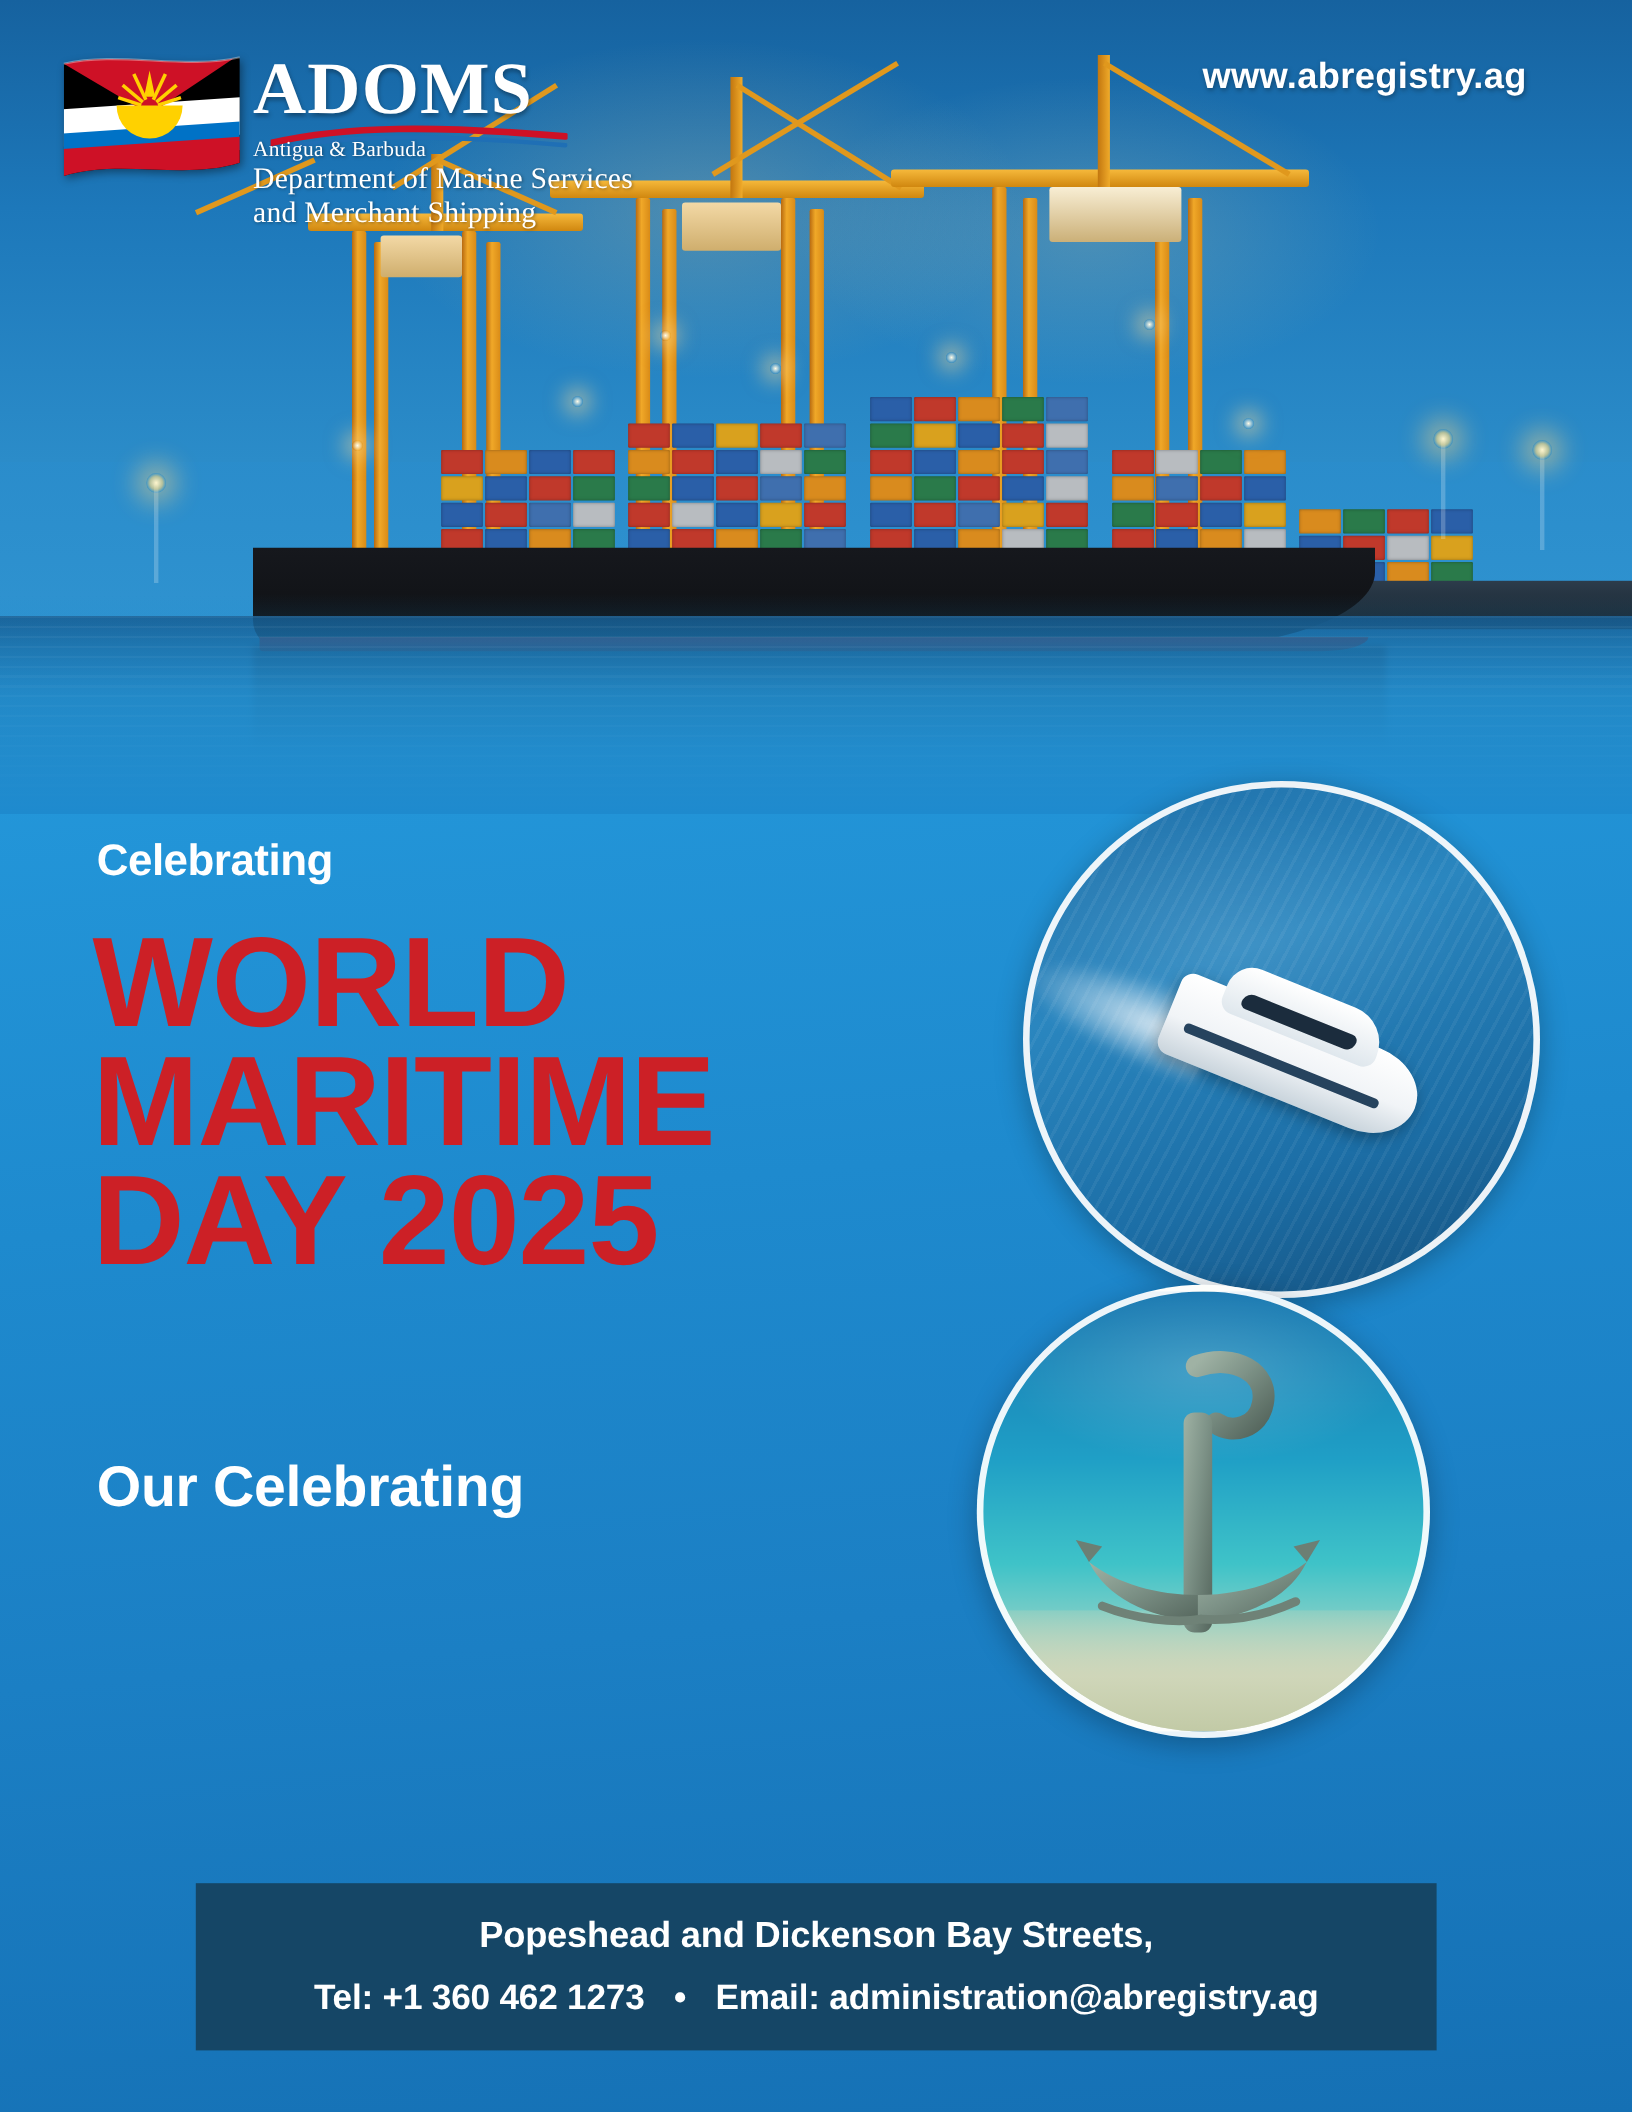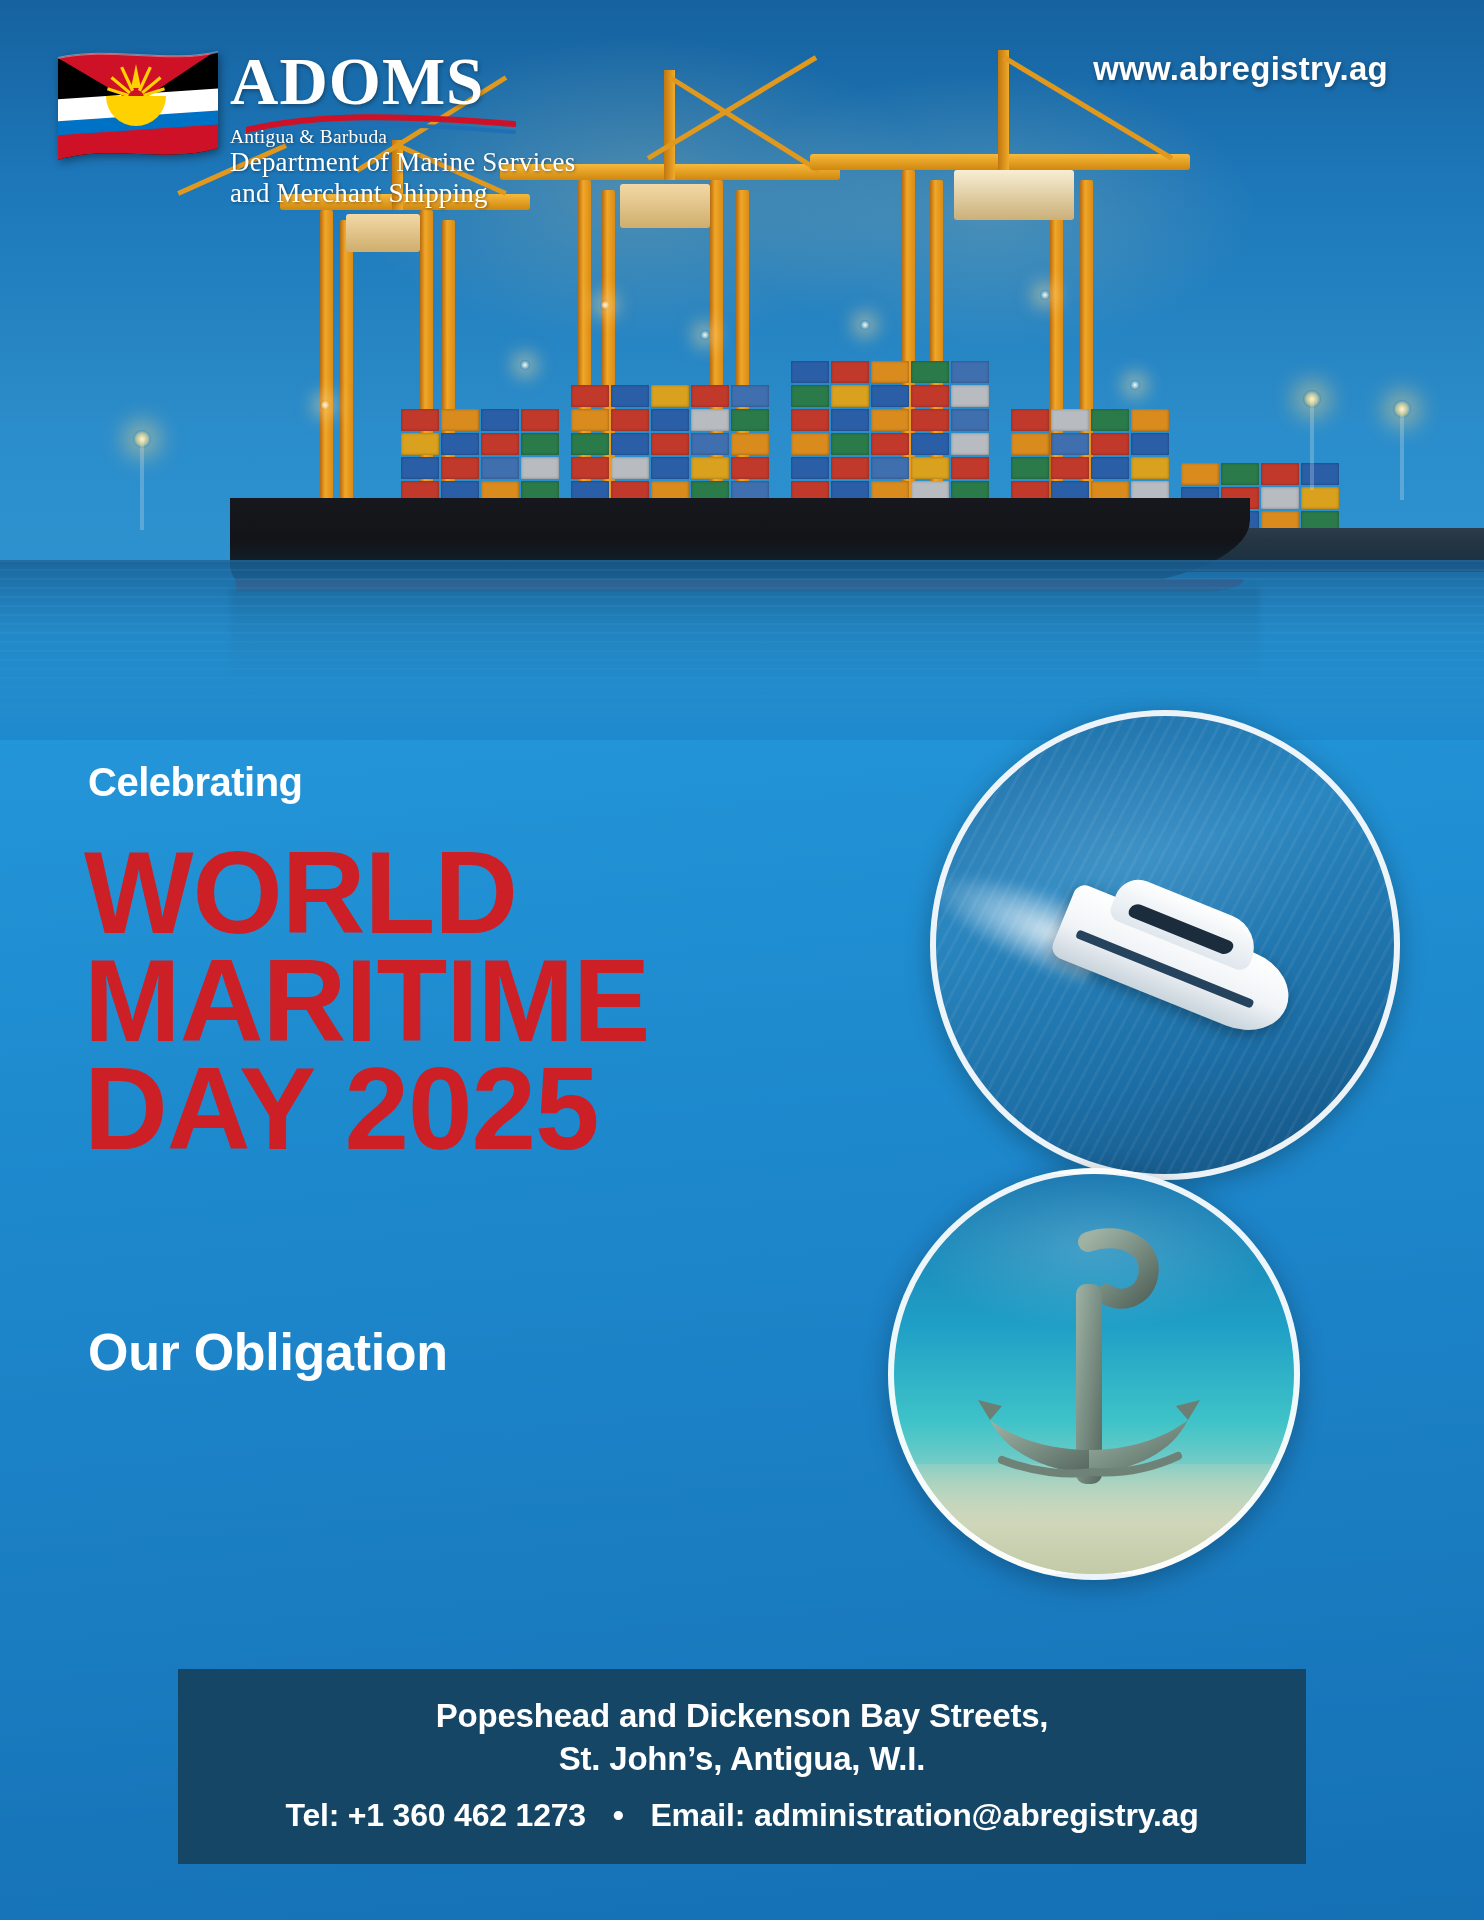--- a/index.html
+++ b/index.html
@@ -590,21 +590,21 @@
 
   <div class="website">www.abregistry.ag</div>
 
   <div class="celebrating">Celebrating</div>
   <div class="headline">
     <div>WORLD</div>
     <div>MARITIME</div>
     <div>DAY 2025</div>
   </div>
   <div class="tagline">
-    <div>Our Obligation</div>
+    <div>Our Celebrating</div>
   </div>
 
   <div class="circle circle-yacht">
     <div class="yacht">
       <div class="wake"></div>
       <div class="hull"></div>
       <div class="deck"></div>
       <div class="window"></div>
       <div class="stripe"></div>
     </div>
@@ -628,21 +628,20 @@
       <path d="M216,196 L228,176 L204,182 Z" fill="#6c7f74"></path>
       <g stroke="#6f8277" stroke-width="8" fill="none" stroke-linecap="round">
         <path d="M30,236 C60,248 96,252 120,248"></path>
         <path d="M120,248 C150,250 180,244 206,232"></path>
       </g>
     </svg>
   </div>
 
   <div class="footer">
     <div class="addr">Popeshead and Dickenson Bay Streets,</div>
-    <div class="addr">St. John’s, Antigua, W.I.</div>
     <div class="contact">
       <span>Tel: +1 360 462 1273</span>
       <span class="sep">•</span>
       <span>Email: administration@abregistry.ag</span>
     </div>
   </div>
 
 </div>
 
 </body></html>

